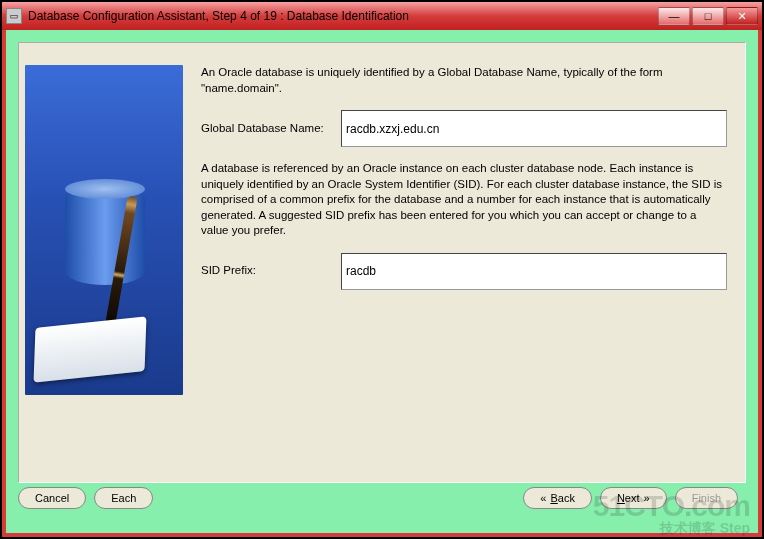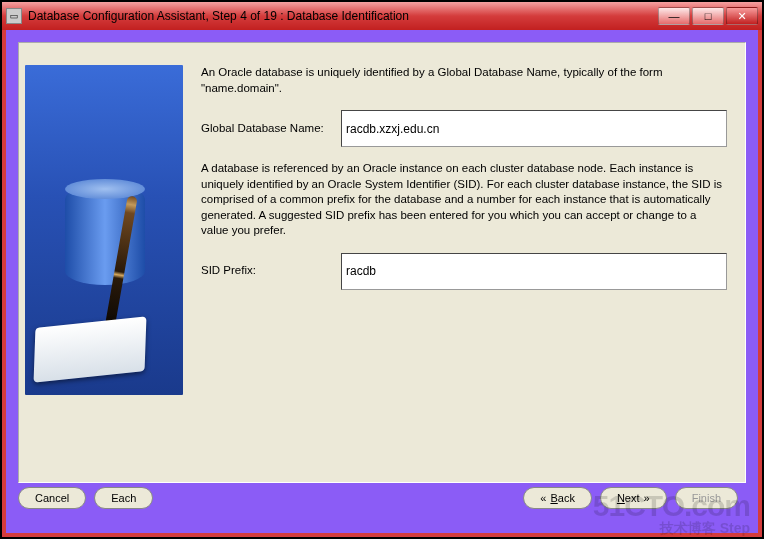--- a/index.html
+++ b/index.html
@@ -41,21 +41,21 @@
     font-size: 11px;
     background: linear-gradient(to bottom, #fde9e9, #e56a6a);
     cursor: pointer;
   }
   .win-btn.close { background: linear-gradient(to bottom, #f89c9c, #c22020); color:#fff; }
   .frame {
     position: absolute;
     top: 28px; left: 0; right: 0; bottom: 0;
     border: 4px solid #d43c3c;
     border-top: none;
-    background: #8b5cf6;
+    background: #86efac;
   }
   .inner {
     position: absolute;
     top: 12px; left: 12px; right: 12px; bottom: 50px;
     background: #ece9d8;
     border: 1px inset #fff;
     display: flex;
   }
   .side-image {
     width: 158px;

